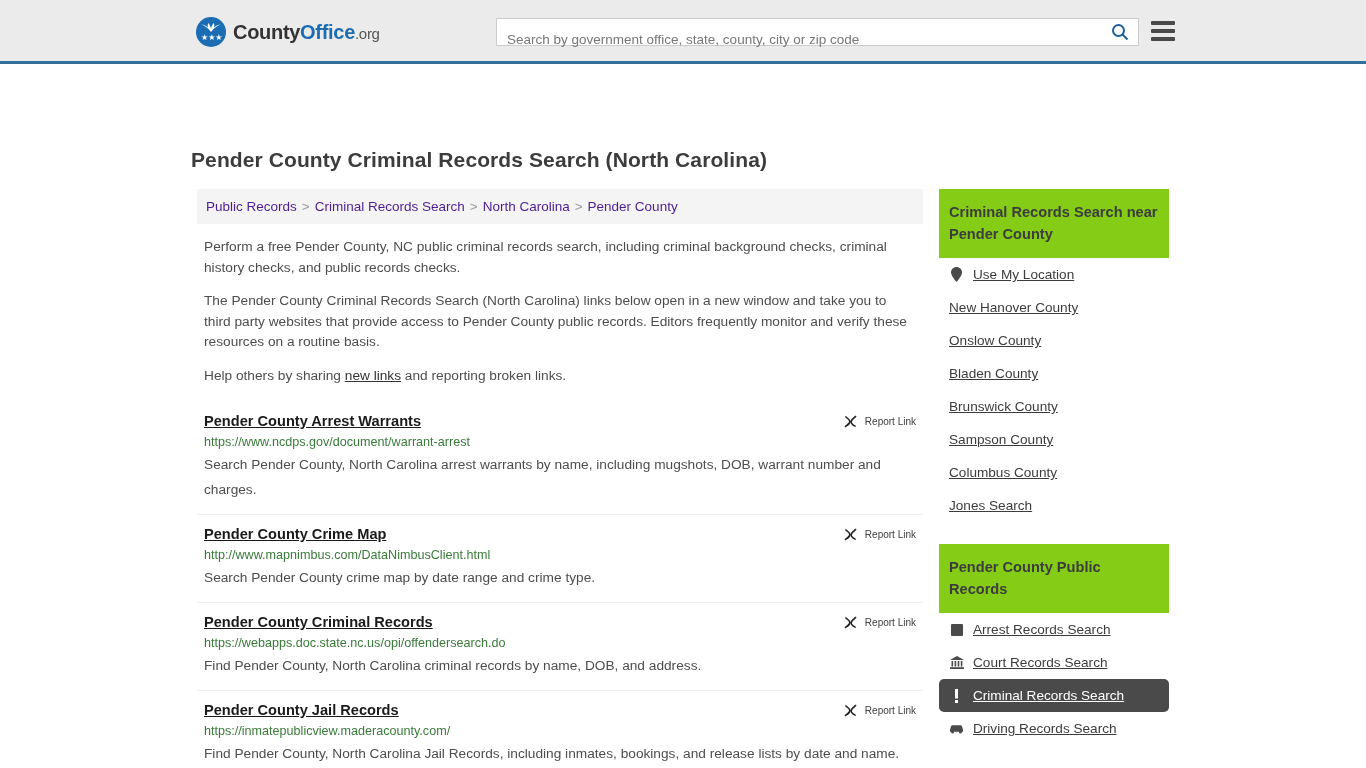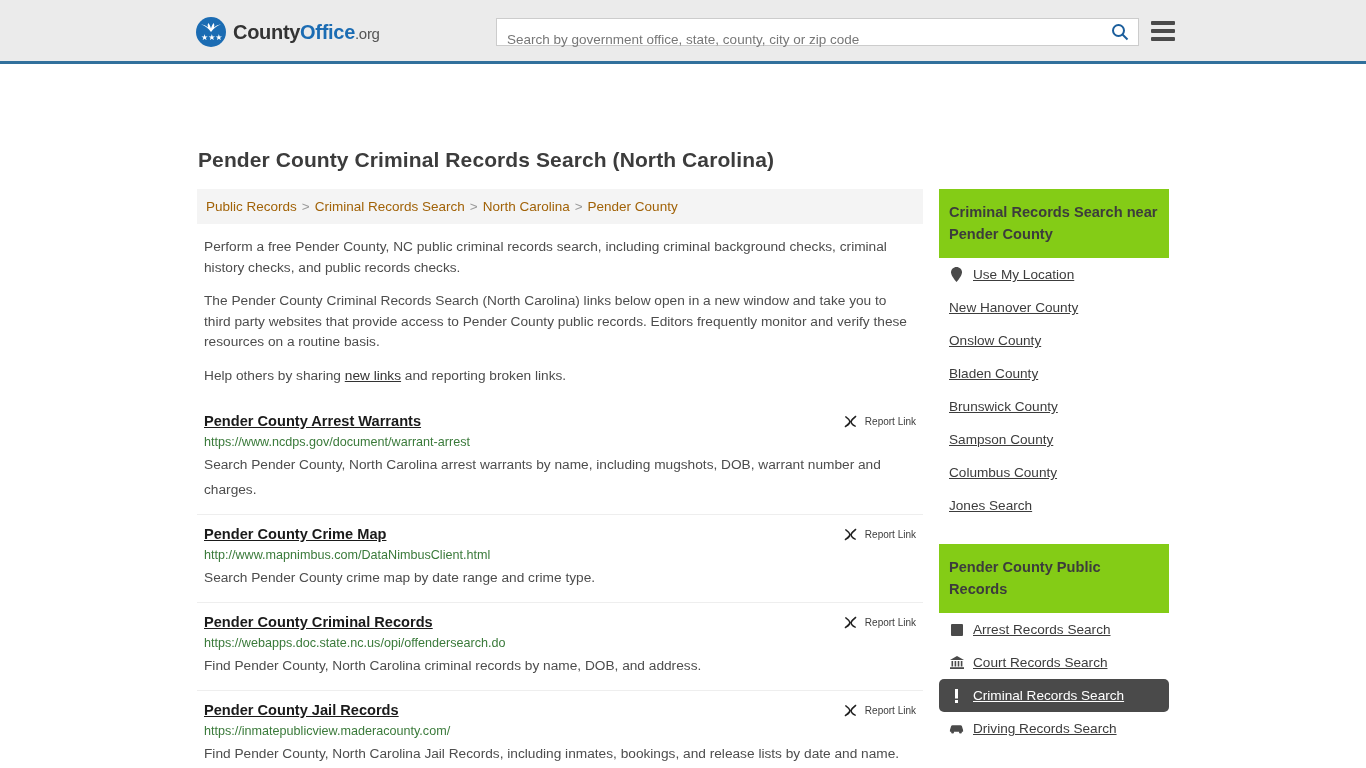--- a/index.html
+++ b/index.html
@@ -111,42 +111,42 @@
   }
 
   
   .page {
     position: relative;
     width: 1366px;
     padding: 0;
   }
   .page-title {
     position: absolute;
-    left: 198px; top: 84px;
+    left: 191px; top: 84px;
     font-size: 21px;
     font-weight: bold;
     color: #3c3c3c;
     margin: 0;
     letter-spacing: 0.1px;
   }
 
   .content-col {
     position: absolute;
     left: 197px; top: 125px;
     width: 726px;
   }
   .breadcrumb {
     background: #f4f4f4;
     padding: 10px 9px;
     font-size: 13.5px;
     color: #555;
     white-space: nowrap;
   }
   .breadcrumb a {
-    color: #a16207;
+    color: #4c1d95;
     text-decoration: none;
   }
   .breadcrumb .sep { color: #999; margin: 0 5px; }
 
   .intro {
     margin: 0;
     padding: 13px 7px 0 7px;
     font-size: 13.7px;
     line-height: 20.5px;
     color: #4d4d4d;

